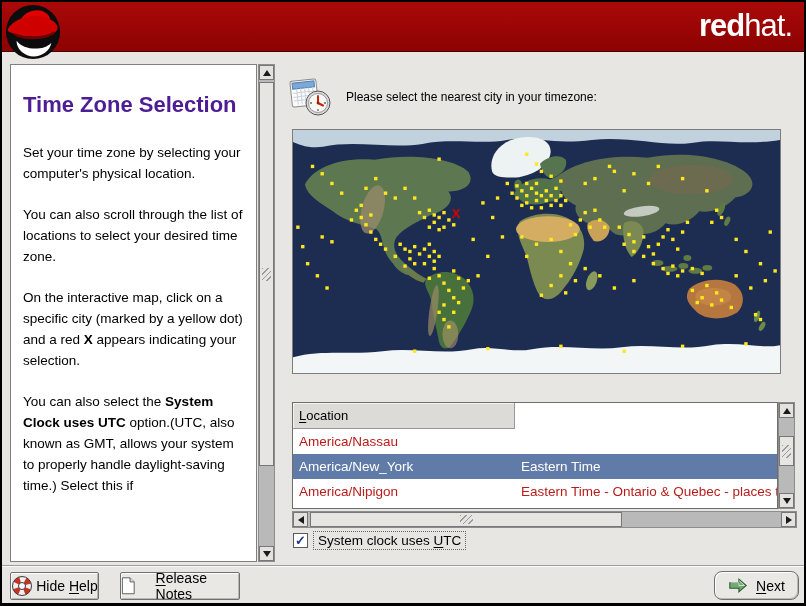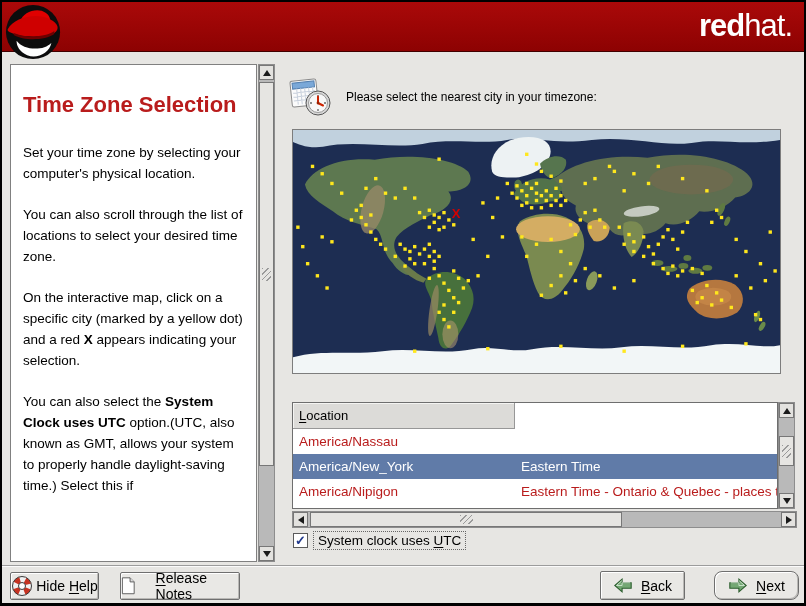--- a/index.html
+++ b/index.html
@@ -17,21 +17,21 @@
   .topbar { position:absolute; left:0; top:0; right:0; height:50px;
     background:linear-gradient(#aa0909,#8d0202); border-bottom:1px solid #420000;padding-left:16px; }
   .logo { position:absolute; left:2px; top:1px; z-index:6; }
   .wordmark { position:absolute; right:12px; top:6px; font-size:31px; color:#fff; letter-spacing:-1px; }
   .wordmark b { font-weight:700; }
   .wordmark span { font-weight:400; }
 
   
   .help-panel { position:absolute; left:8px; top:62px; width:247px; height:498px;
     background:#fff; border:1px solid #808080; overflow:hidden; padding:24px 12px 0 12px; }
-  .help-panel h1 { font-size:22px; line-height:31px; font-weight:700; color:#b91c1c; margin-bottom:22px; }
+  .help-panel h1 { font-size:22px; line-height:31px; font-weight:700; color:#4c1d95; margin-bottom:22px; }
   .help-panel p { font-size:13.5px; line-height:21px; color:#000; margin-bottom:20px; }
 
   
   .sb-v { position:absolute; width:17px; background:#b9b9b9; border:1px solid #8d8d8d; }
   .sb-h { position:absolute; height:17px; background:#b9b9b9; border:1px solid #8d8d8d; }
   .sb-btn { position:absolute; width:15px; height:15px; background:#e3e2df;
     border:1px solid #777; display:flex; align-items:center; justify-content:center; }
   .sb-thumb { position:absolute; background:#e6e5e2; border:1px solid #777;
     display:flex; align-items:center; justify-content:center; }
   .grip-v { width:9px; height:13px;
@@ -474,27 +474,20 @@
   </div>
 
   <div class="btn" id="btn-relnotes">
     <svg width="16" height="20" viewBox="0 0 16 20">
       <path d="M1.5,1 h8.5 l4.5,4.5 v13 h-13 Z" fill="#fdfdfd" stroke="#555"></path>
       <path d="M10,1 v4.5 h4.5" fill="#ddd" stroke="#555"></path>
     </svg>
     <span><span class="u">R</span>elease Notes</span>
   </div>
 
-  <div class="btn" id="btn-back">
-    <svg width="20" height="17" viewBox="0 0 22 18">
-      <path d="M10,2 L2,9 L10,16 L10,12 H20 V6 H10 Z" fill="#74a874" stroke="#2d5e2f" stroke-width="1.2"></path>
-      <path d="M10,3.5 L3.8,9 H10 V6 H19" stroke="#cfe4cf" fill="none" stroke-width="1"></path>
-    </svg>
-    <span><span class="u">B</span>ack</span>
-  </div>
 
   <div class="btn" id="btn-next">
     <svg width="20" height="17" viewBox="0 0 22 18">
       <path d="M12,2 L20,9 L12,16 L12,12 H2 V6 H12 Z" fill="#74a874" stroke="#2d5e2f" stroke-width="1.2"></path>
       <path d="M12,3.5 L18.2,9 H12 V6 H3" stroke="#cfe4cf" fill="none" stroke-width="1"></path>
     </svg>
     <span><span class="u">N</span>ext</span>
   </div>
 
 </div>

